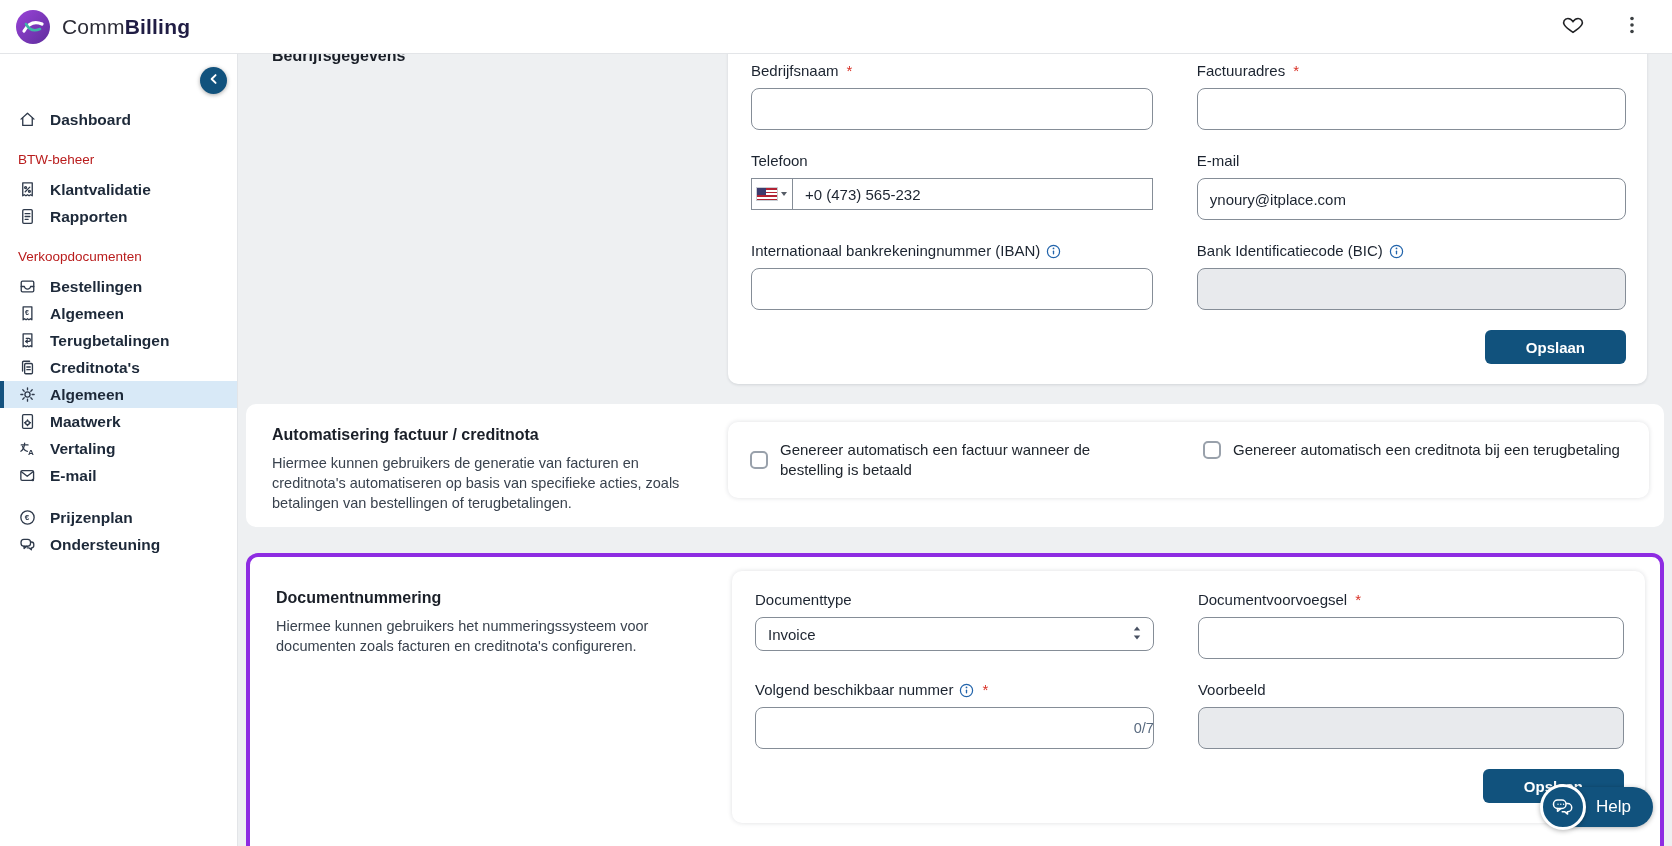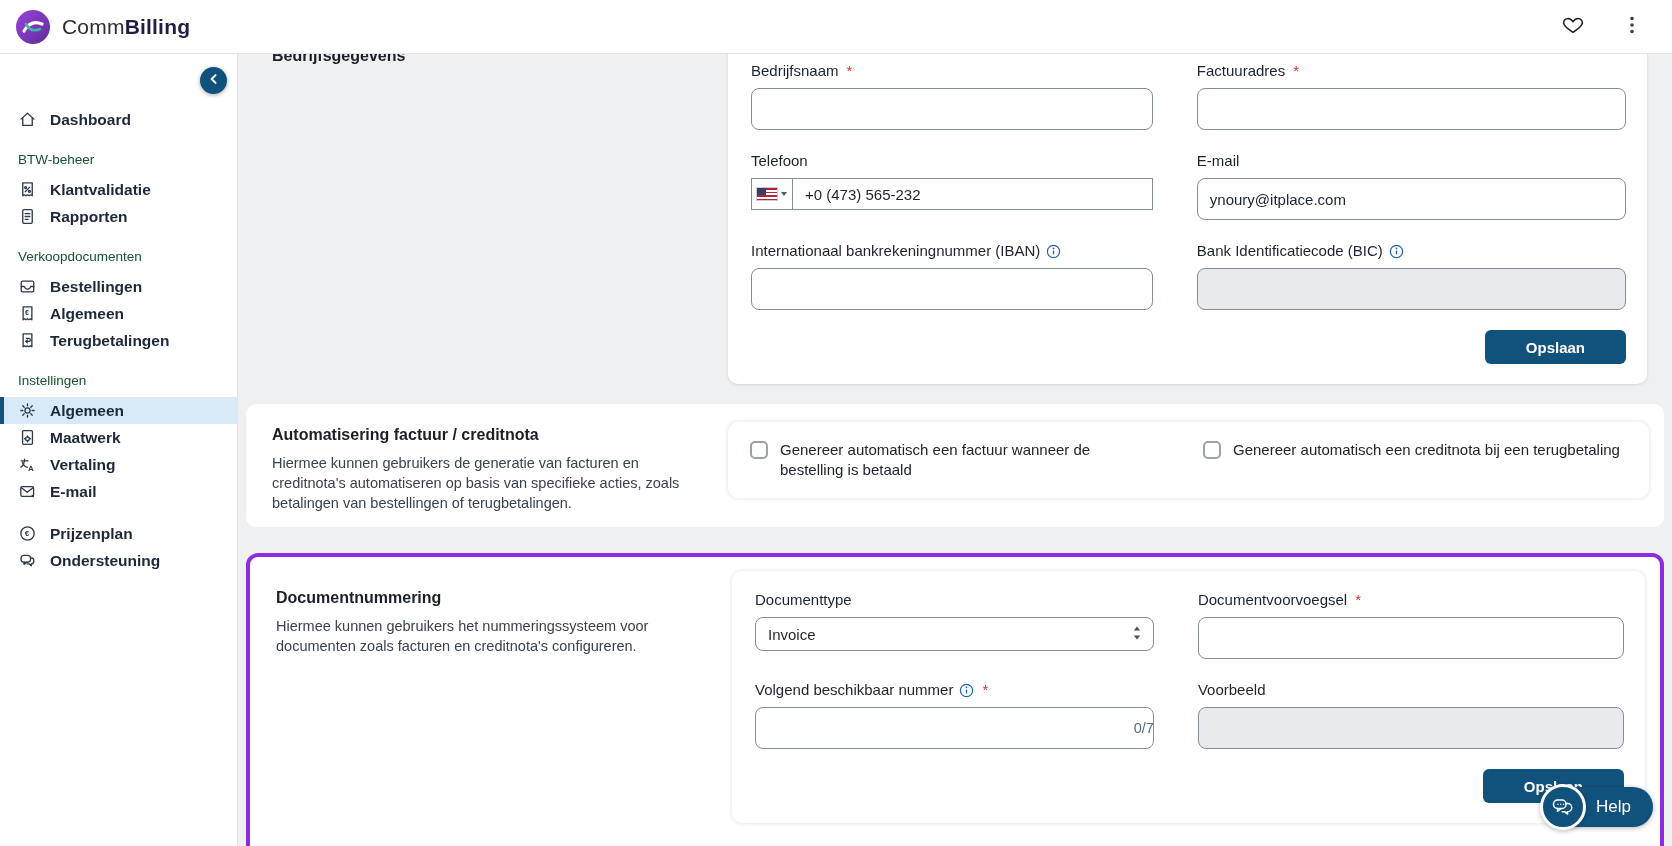--- a/index.html
+++ b/index.html
@@ -18,21 +18,21 @@
 
   
   .shell { display:flex; height:792px; }
 
   
   .sidebar { width:238px; flex-shrink:0; background:#fff; border-right:1px solid #e3e5e8; position:relative; padding-top:52px; }
   .collapse-btn { position:absolute; top:13px; right:10px; width:27px; height:27px; border-radius:50%; background:#11527d; border:none; color:#fff; display:flex; align-items:center; justify-content:center; cursor:pointer; box-shadow:0 1px 4px rgba(0,0,0,.35); }
   .nav-item { display:flex; align-items:center; gap:13px; height:27px; padding:0 18px; font-size:15.5px; font-weight:600; color:#1d2939; cursor:pointer; border-left:4px solid transparent; padding-left:14px; }
   .nav-item .nico { display:flex; color:#2f3a4b; }
   .nav-item.active { background:#d8e9f7; border-left-color:#14527f; }
-  .nav-header { font-size:13.5px; color:#14532d; padding:19px 18px 9px; font-weight:400; }
+  .nav-header { font-size:13.5px; color:#b91c1c; padding:19px 18px 9px; font-weight:400; }
   .nav-gap { height:15px; }
   .nico svg { width:19px; height:19px; }
 
   
   .main { flex:1; padding:0 8px; overflow:hidden; position:relative; }
 
   .sec-row { display:flex; }
   .left-col { width:482px; flex-shrink:0; padding:0 30px 0 26px; }
   .sec-title { font-size:16px; font-weight:bold; color:#1a1f28; }
   .sec-desc { font-size:14.5px; line-height:1.38; color:#39424e; margin-top:9px; }
@@ -62,21 +62,21 @@
 
   .save-row { display:flex; justify-content:flex-end; margin-top:20px; }
   .btn-primary { background:#11527d; color:#fff; border:none; border-radius:6px; height:34px; padding:0 41px; font-size:15px; font-weight:bold; cursor:pointer; font-family:"Liberation Sans",sans-serif; }
 
   
   .row-card { background:#fff; border-radius:10px; margin-top:20px; display:flex; padding:18px 15px 14px 0; }
   .row-card .left-col { padding-top:4px; }
   .inner-card { flex:1; background:#fff; border-radius:10px; box-shadow:0 0 5px rgba(20,30,50,.14); padding:18px 22px; align-self:flex-start; }
 
   .check-grid { display:flex; gap:78px; align-items:flex-start; }
-  .check-item { display:flex; gap:12px; align-items:flex-start; cursor:pointer; }
+  .check-item { display:flex; gap:12px; align-items:center; cursor:pointer; }
   .cbox { width:18px; height:18px; border:2px solid #99a1ab; border-radius:5px; background:#fff; flex-shrink:0; margin-top:1px; }
   .check-label { font-size:15px; line-height:1.32; color:#20262e; }
   .check-label.w1 { width:345px; }
 
   .purple-wrap { border:4px solid #8e2ce2; border-radius:12px; background:#fff; margin-top:26px; display:flex; padding:14px 15px 52px 0; }
   .purple-wrap .left-col { padding-top:18px; }
   .inner-card.numbering { padding:20px 21px 20px 23px; }
 
   
   .help-fab { position:fixed; right:19px; bottom:16px; display:flex; align-items:center; z-index:20; }
@@ -192,22 +192,31 @@
     <div class="nav-item">
       <span class="nico">
           <svg viewBox="0 0 20 20" fill="none" stroke="currentColor" stroke-width="1.4" stroke-linecap="round" stroke-linejoin="round">
             <path d="M5.4 3h9.2v13.6l-1.55-1.1L11.5 16.6 10 15.5l-1.5 1.1-1.55-1.1-1.55 1.1z"></path>
             <path d="M8.2 11h3.1c1 0 1.7-.7 1.7-1.6S12.3 7.8 11.3 7.8H8.7"></path>
             <path d="M9.9 9.5 8.2 11l1.7 1.5"></path>
           </svg>
         </span>
       <span>Terugbetalingen</span>
     </div>
-
-    <div class="nav-header">Instellingen</div>
+    <div class="nav-item">
+      <span class="nico">
+          <svg viewBox="0 0 20 20" fill="none" stroke="currentColor" stroke-width="1.4" stroke-linecap="round" stroke-linejoin="round">
+            <rect x="7" y="5.8" width="8.2" height="10.8" rx="1.2"></rect>
+            <path d="M4.8 13.8V4.6c0-.7.5-1.2 1.2-1.2h6.2"></path>
+            <path d="M9.3 9.5h3.6M9.3 12.3h3.6"></path>
+          </svg>
+        </span>
+      <span>Creditnota's</span>
+    </div>
+
 
     <div class="nav-item active">
       <span class="nico">
           <svg viewBox="0 0 20 20" fill="none" stroke="currentColor" stroke-width="1.4" stroke-linecap="round">
             <circle cx="10" cy="10" r="2.7"></circle>
             <path d="M10 3v2.1M10 14.9V17M3 10h2.1M14.9 10H17M5.05 5.05 6.5 6.5M13.5 13.5l1.45 1.45M14.95 5.05 13.5 6.5M6.5 13.5l-1.45 1.45"></path>
           </svg>
         </span>
       <span>Algemeen</span>
     </div>

